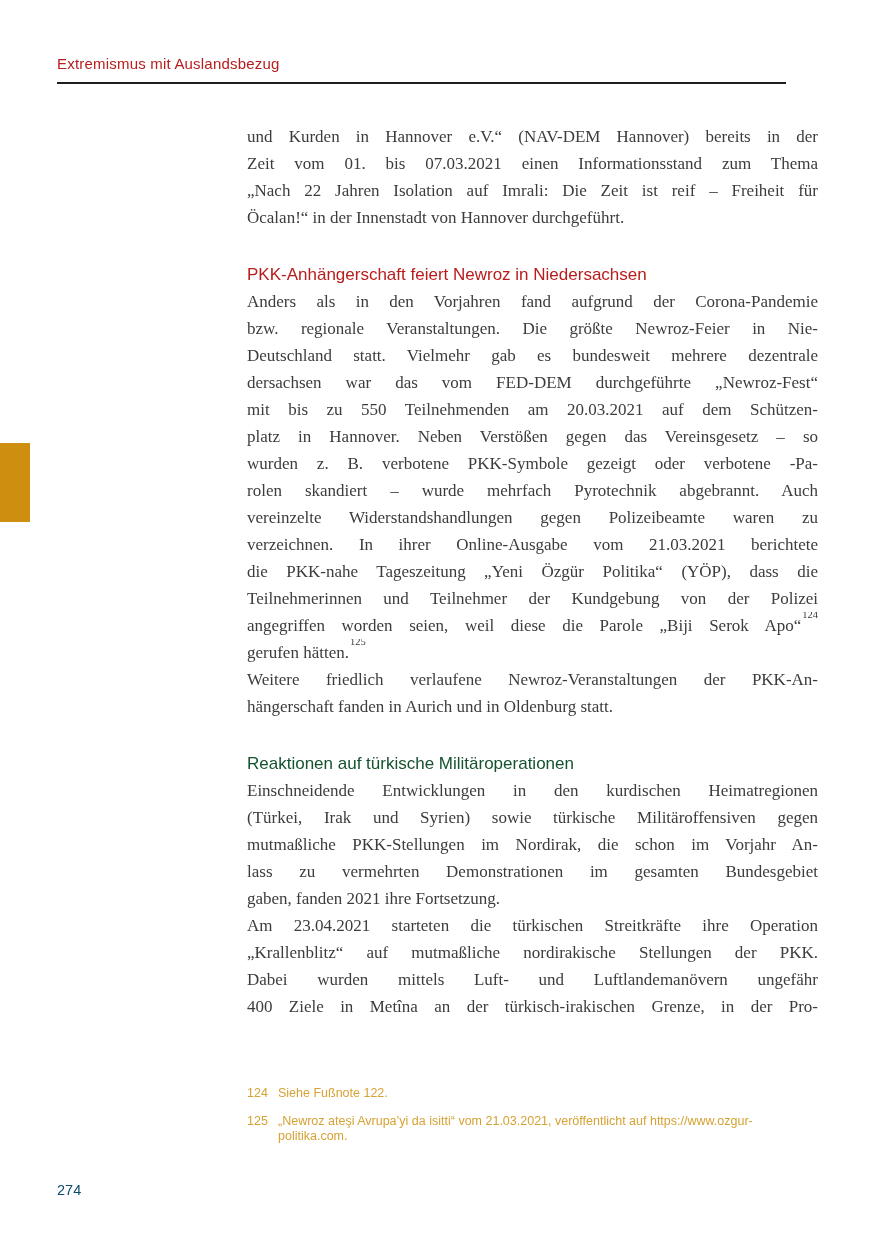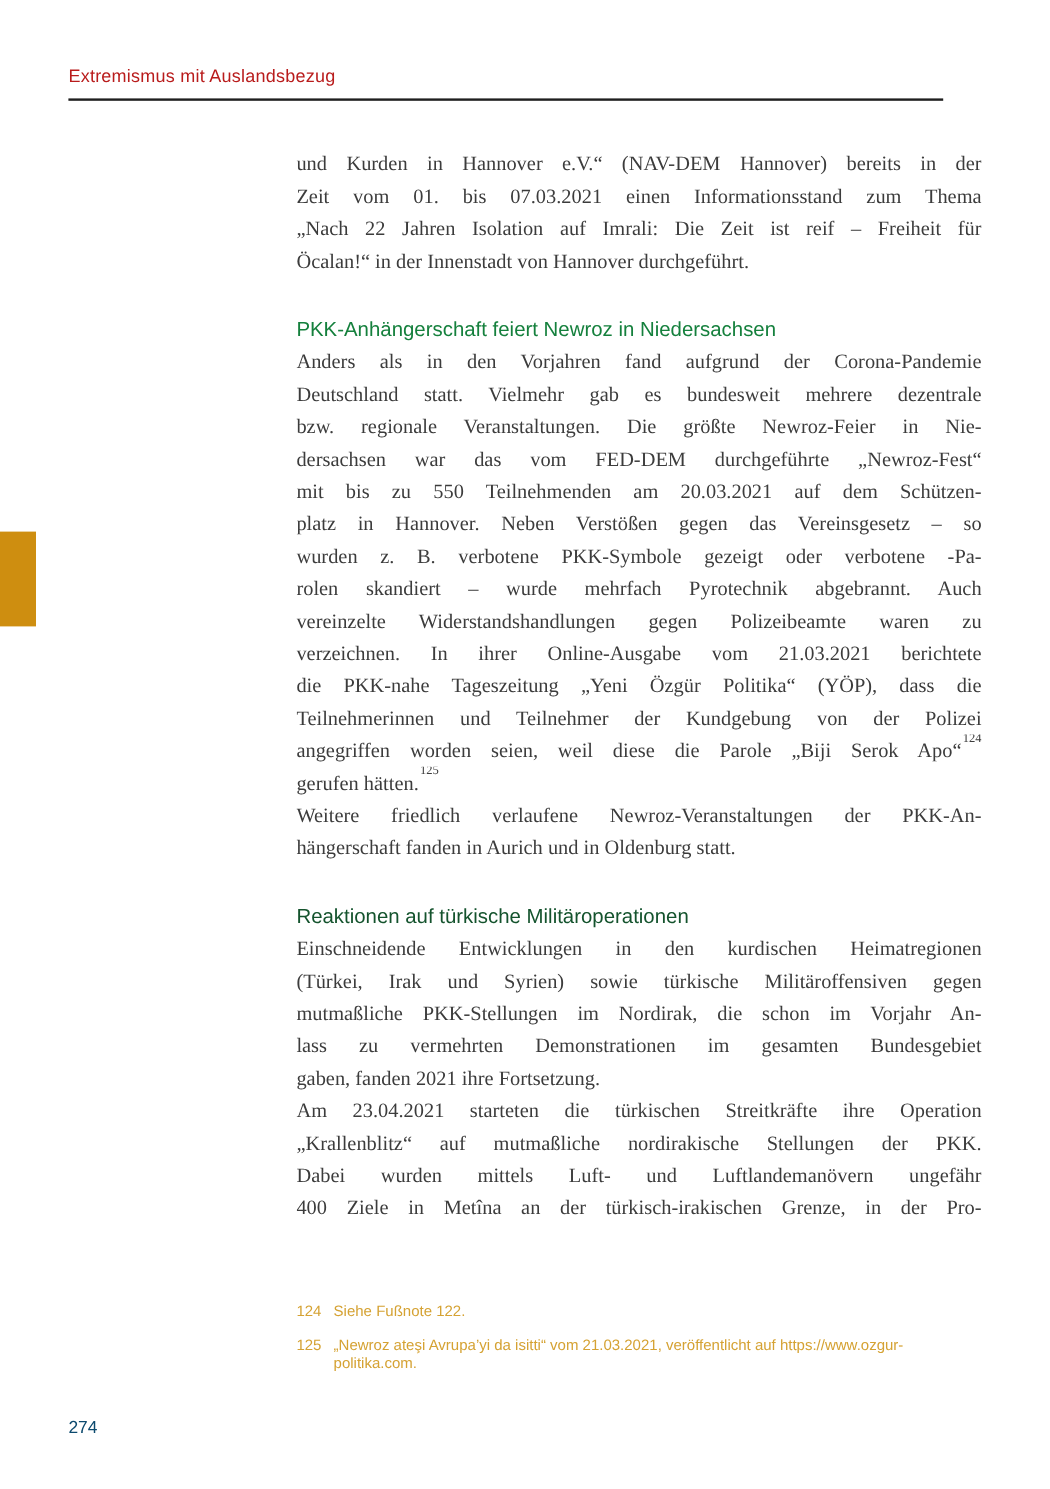--- a/index.html
+++ b/index.html
@@ -49,25 +49,25 @@
 <div class="rule" style="background: rgb(31, 31, 31);"></div>
 <div class="accent" style="background: rgb(206, 142, 16);"></div>
 
 <div class="textcol">
     <div class="para">
       <div class="line just">und Kurden in Hannover e.V.“ (NAV-DEM Hannover) bereits in der</div>
       <div class="line just">Zeit vom 01. bis 07.03.2021 einen Informationsstand zum Thema</div>
       <div class="line just">„Nach 22 Jahren Isolation auf Imrali: Die Zeit ist reif – Freiheit für</div>
       <div class="line">Öcalan!“ in der Innenstadt von Hannover durchgeführt.</div>
     </div>
-    <div class="heading" style="color: #15803d;">PKK-Anhängerschaft feiert Newroz in Niedersachsen</div>
+    <div class="heading" style="color: #b91c1c;">PKK-Anhängerschaft feiert Newroz in Niedersachsen</div>
     <div class="para">
       <div class="line just">Anders als in den Vorjahren fand aufgrund der Corona-Pandemie</div>
+      <div class="line just">bzw. regionale Veranstaltungen. Die größte Newroz-Feier in Nie-</div>
       <div class="line just">Deutschland statt. Vielmehr gab es bundesweit mehrere dezentrale</div>
-      <div class="line just">bzw. regionale Veranstaltungen. Die größte Newroz-Feier in Nie-</div>
       <div class="line just">dersachsen war das vom FED-DEM durchgeführte „Newroz-Fest“</div>
       <div class="line just">mit bis zu 550 Teilnehmenden am 20.03.2021 auf dem Schützen-</div>
       <div class="line just">platz in Hannover. Neben Verstößen gegen das Vereinsgesetz – so</div>
       <div class="line just">wurden z. B. verbotene PKK-Symbole gezeigt oder verbotene -Pa-</div>
       <div class="line just">rolen skandiert – wurde mehrfach Pyrotechnik abgebrannt. Auch</div>
       <div class="line just">vereinzelte Widerstandshandlungen gegen Polizeibeamte waren zu</div>
       <div class="line just">verzeichnen. In ihrer Online-Ausgabe vom 21.03.2021 berichtete</div>
       <div class="line just">die PKK-nahe Tageszeitung „Yeni Özgür Politika“ (YÖP), dass die</div>
       <div class="line just">Teilnehmerinnen und Teilnehmer der Kundgebung von der Polizei</div>
       <div class="line just">angegriffen worden seien, weil diese die Parole „Biji Serok Apo“<sup>124</sup></div>

